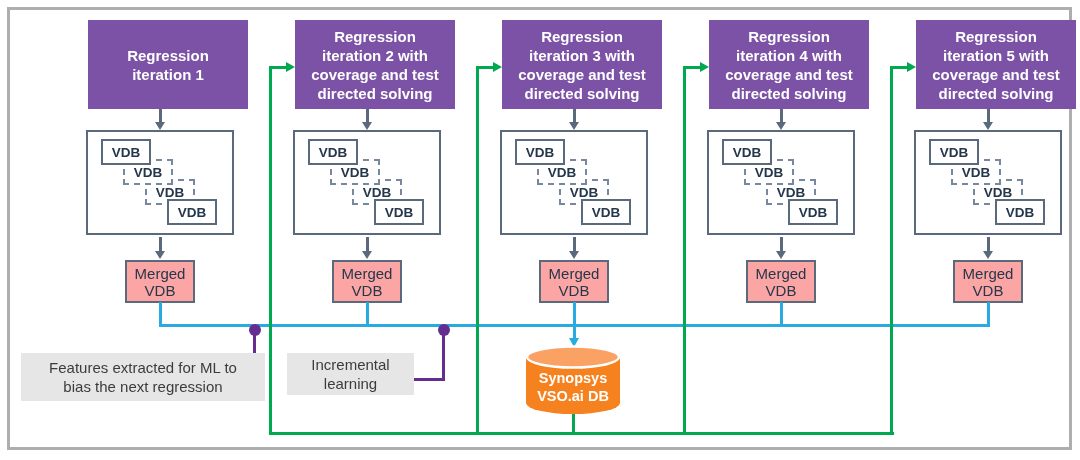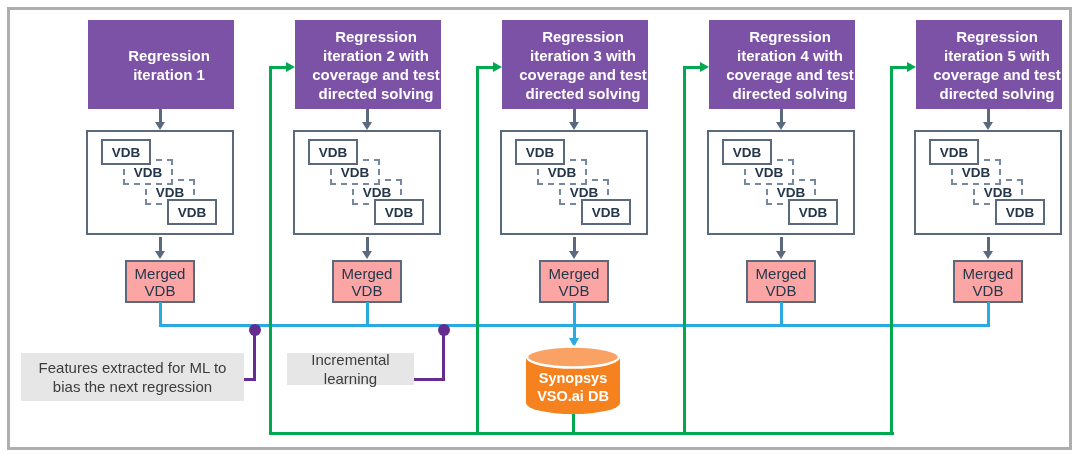--- a/index.html
+++ b/index.html
@@ -3,23 +3,23 @@
 <meta charset="utf-8">
 <style>
   html,body{margin:0;padding:0;background:#ffffff;}
   body{width:1080px;height:460px;position:relative;overflow:hidden;
        font-family:"Liberation Sans","DejaVu Sans",sans-serif;}
   .abs{position:absolute;}
   
   .frame{left:7px;top:7px;width:1059px;height:437px;border:3px solid #aeaeae;background:#fff;}
   
   .col{position:absolute;top:0;width:145px;height:460px;}
-  .hdr{position:absolute;left:0;top:20px;width:130px;height:89px;background:#7b52a5;
+  .hdr{position:absolute;left:0;top:20px;width:160px;height:89px;background:#7b52a5;
        color:#fff;font-weight:700;font-size:15px;line-height:19px;display:flex;
-       align-items:center;justify-content:center;text-align:center;white-space:pre-line;padding-left:16px;}
+       align-items:center;justify-content:center;text-align:center;white-space:pre-line;}
   .varrow{position:absolute;left:67px;width:11px;}
   .a1{top:109px;height:21px;}
   .a2{top:237px;height:22px;}
   .vline{position:absolute;left:4px;top:0;bottom:7px;width:3px;background:#5a6a7c;}
   .ah-down{position:absolute;bottom:0;left:0;width:0;height:0;
            border-left:5.5px solid transparent;border-right:5.5px solid transparent;
            border-top:8px solid #5a6a7c;}
   .vgroup{position:absolute;left:-2px;top:130px;width:148px;height:105px;
           border:2px solid #5a6a7c;background:#fff;box-sizing:border-box;}
   .vdb{position:absolute;width:50px;height:26px;background:#fff;box-sizing:border-box;
@@ -51,22 +51,22 @@
                   border-left:9px solid #00a94f;}
   .gbottom{left:269px;top:432px;width:625px;height:3px;}
   .gdbstub{left:572px;top:413px;width:3px;height:21px;}
   .pv{width:3px;height:51px;top:329px;}
   .ph{top:378px;height:3px;}
   .pdot{width:12px;height:12px;border-radius:50%;top:324px;}
   
   .note{position:absolute;background:#e7e6e6;color:#3c3c3c;font-size:15px;line-height:19px;
         display:flex;align-items:center;justify-content:center;text-align:center;
         white-space:pre-line;}
-  .note1{left:21px;top:353px;width:223px;height:48px;}
-  .note2{left:287px;top:353px;width:127px;height:32px;}
+  .note1{left:21px;top:353px;width:244px;height:48px;}
+  .note2{left:287px;top:353px;width:127px;height:42px;}
   
   .dbtext{left:526px;top:368px;width:94px;height:38px;color:#fff;font-weight:700;
           font-size:14.5px;line-height:18px;display:flex;align-items:center;
           justify-content:center;text-align:center;white-space:pre-line;z-index:6;}
 </style>
 </head>
 <body>
 
 <div class="abs frame"></div>
 

